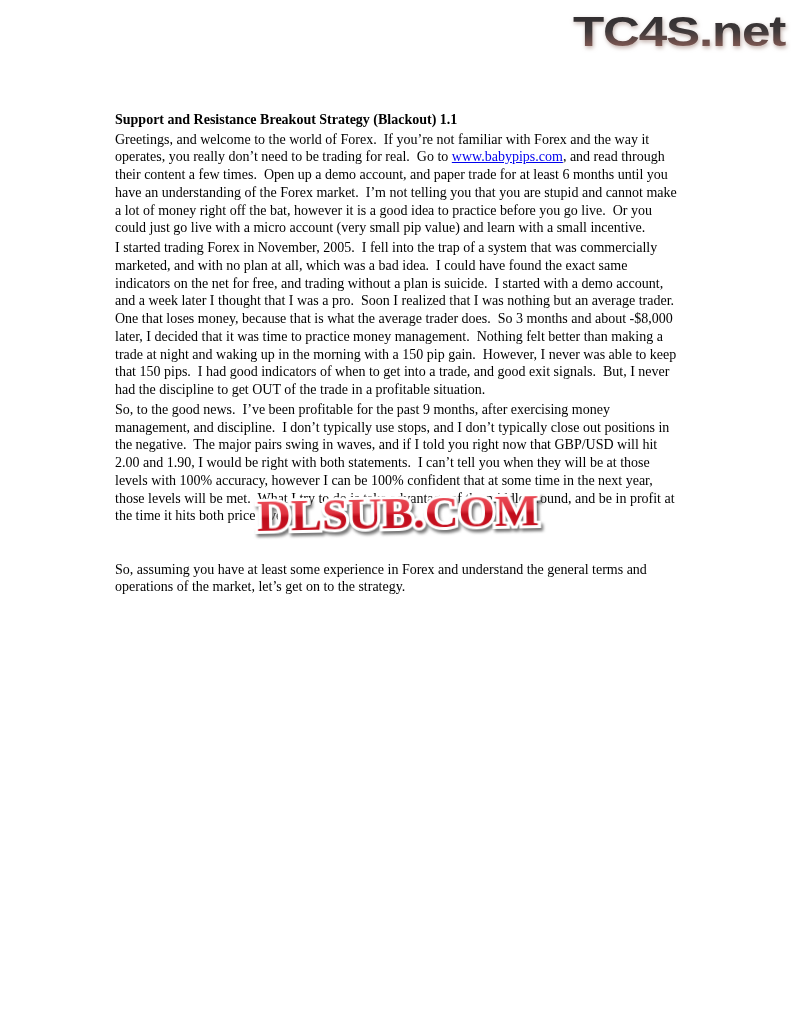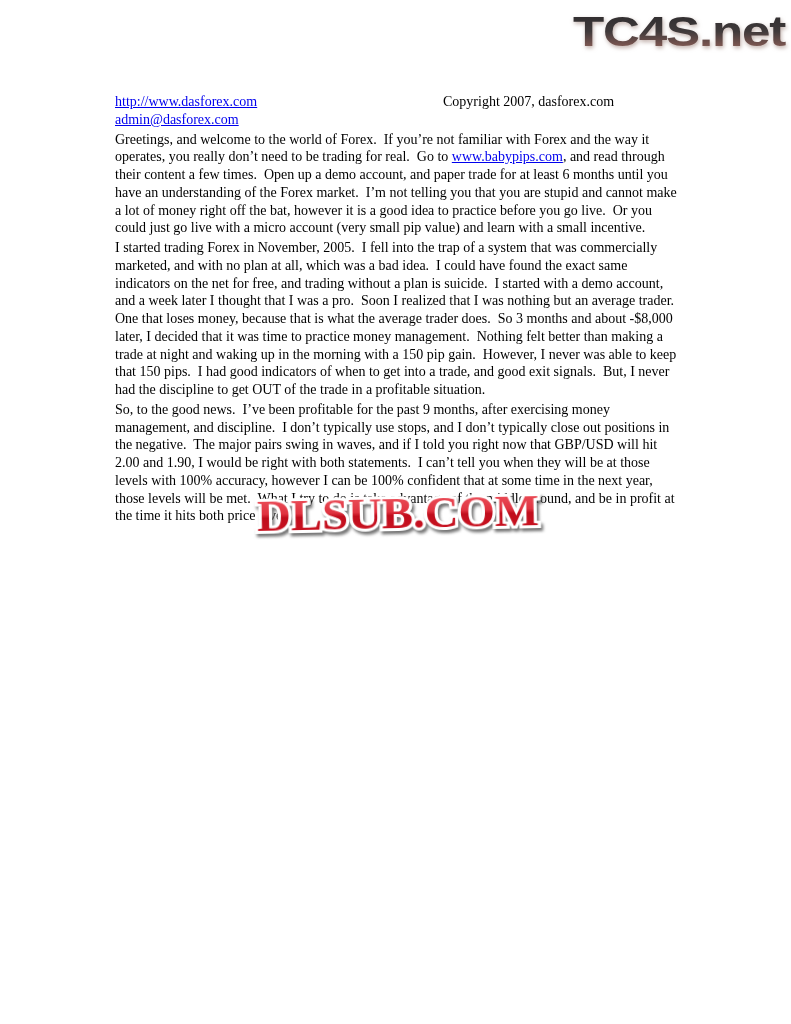--- a/index.html
+++ b/index.html
@@ -89,35 +89,30 @@
           <stop offset="0.78" stop-color="#77544f"></stop>
           <stop offset="1" stop-color="#9d7b72"></stop>
         </linearGradient>
       </defs>
       <text x="12" y="42" textLength="212" lengthAdjust="spacingAndGlyphs" font-family="Liberation Sans, sans-serif" font-weight="bold" font-size="42" letter-spacing="-1" fill="url(#gTC)">TC4S.net</text>
     </svg>
   </div>
 
   <div class="content">
 
-    <div class="hdr">
-      <div>
-        <a href="#">http://www.dasforex.com</a><br>
-        <a href="#">admin@dasforex.com</a>
-      </div>
-      <span class="copyright">Copyright 2007, dasforex.com</span>
-    </div>
 
+    <h1 class="doc-title">Support and Resistance Breakout Strategy (Blackout) 1.1</h1>
 
     <p class="body-para"><span>Greetings, and welcome to the world of Forex.  If you’re not familiar with Forex and the way it operates, you really don’t need to be trading for real.  Go to </span><a href="#">www.babypips.com</a><span>, and read through their content a few times.  Open up a demo account, and paper trade for at least 6 months until you have an understanding of the Forex market.  I’m not telling you that you are stupid and cannot make a lot of money right off the bat, however it is a good idea to practice before you go live.  Or you could just go live with a micro account (very small pip value) and learn with a small incentive.</span></p>
 
     <p class="body-para">I started trading Forex in November, 2005.  I fell into the trap of a system that was commercially marketed, and with no plan at all, which was a bad idea.  I could have found the exact same indicators on the net for free, and trading without a plan is suicide.  I started with a demo account, and a week later I thought that I was a pro.  Soon I realized that I was nothing but an average trader.  One that loses money, because that is what the average trader does.  So 3 months and about -$8,000 later, I decided that it was time to practice money management.  Nothing felt better than making a trade at night and waking up in the morning with a 150 pip gain.  However, I never was able to keep that 150 pips.  I had good indicators of when to get into a trade, and good exit signals.  But, I never had the discipline to get OUT of the trade in a profitable situation.</p>
 
     <p class="body-para">So, to the good news.  I’ve been profitable for the past 9 months, after exercising money management, and discipline.  I don’t typically use stops, and I don’t typically close out positions in the negative.  The major pairs swing in waves, and if I told you right now that GBP/USD will hit 2.00 and 1.90, I would be right with both statements.  I can’t tell you when they will be at those levels with 100% accuracy, however I can be 100% confident that at some time in the next year, those levels will be met.  What I try to do is take advantage of the middle ground, and be in profit at the time it hits both price levels.</p>
 
+    <p class="body-para last">So, assuming you have at least some experience in Forex and understand the general terms and operations of the market, let’s get on to the strategy.</p>
   </div>
 
   <div class="watermark">
     <svg width="300" height="56" viewBox="0 0 300 56" xmlns="http://www.w3.org/2000/svg">
       <defs>
         <linearGradient id="gDL" x1="0" y1="0" x2="0" y2="1">
           <stop offset="0" stop-color="#ef5a64"></stop>
           <stop offset="0.46" stop-color="#e03340"></stop>
           <stop offset="0.54" stop-color="#c00d1c"></stop>
           <stop offset="1" stop-color="#cd1523"></stop>

